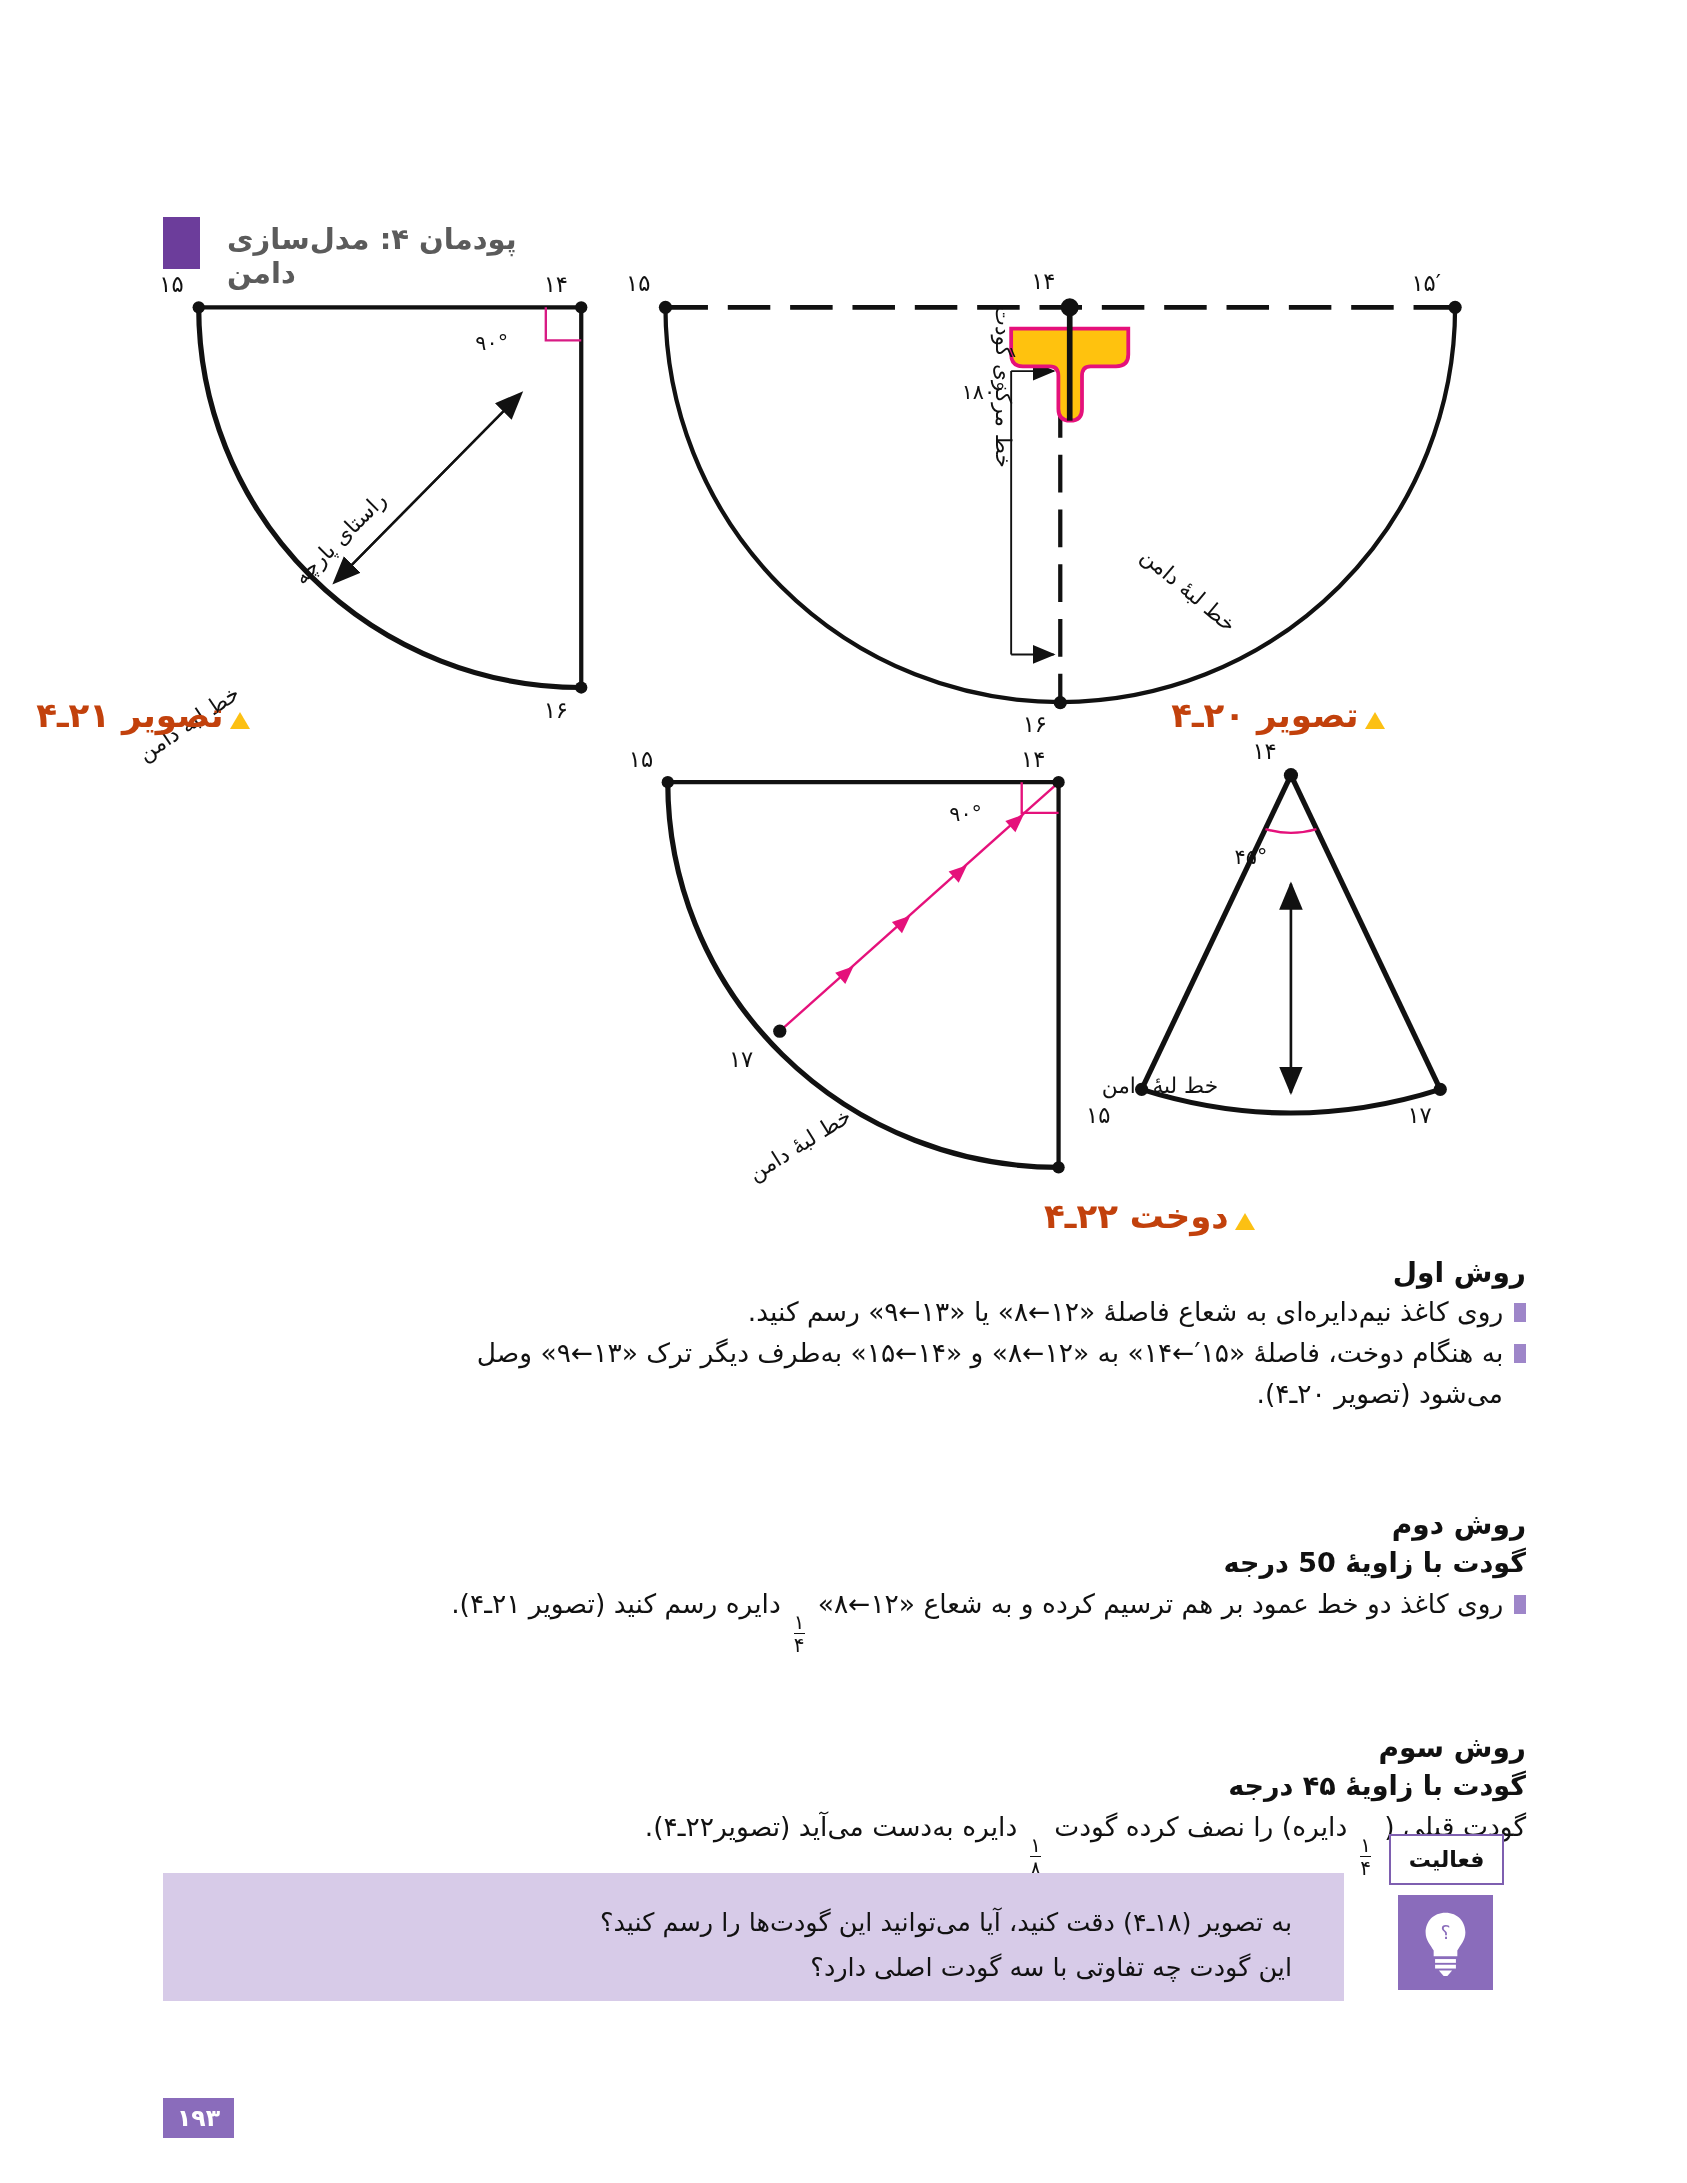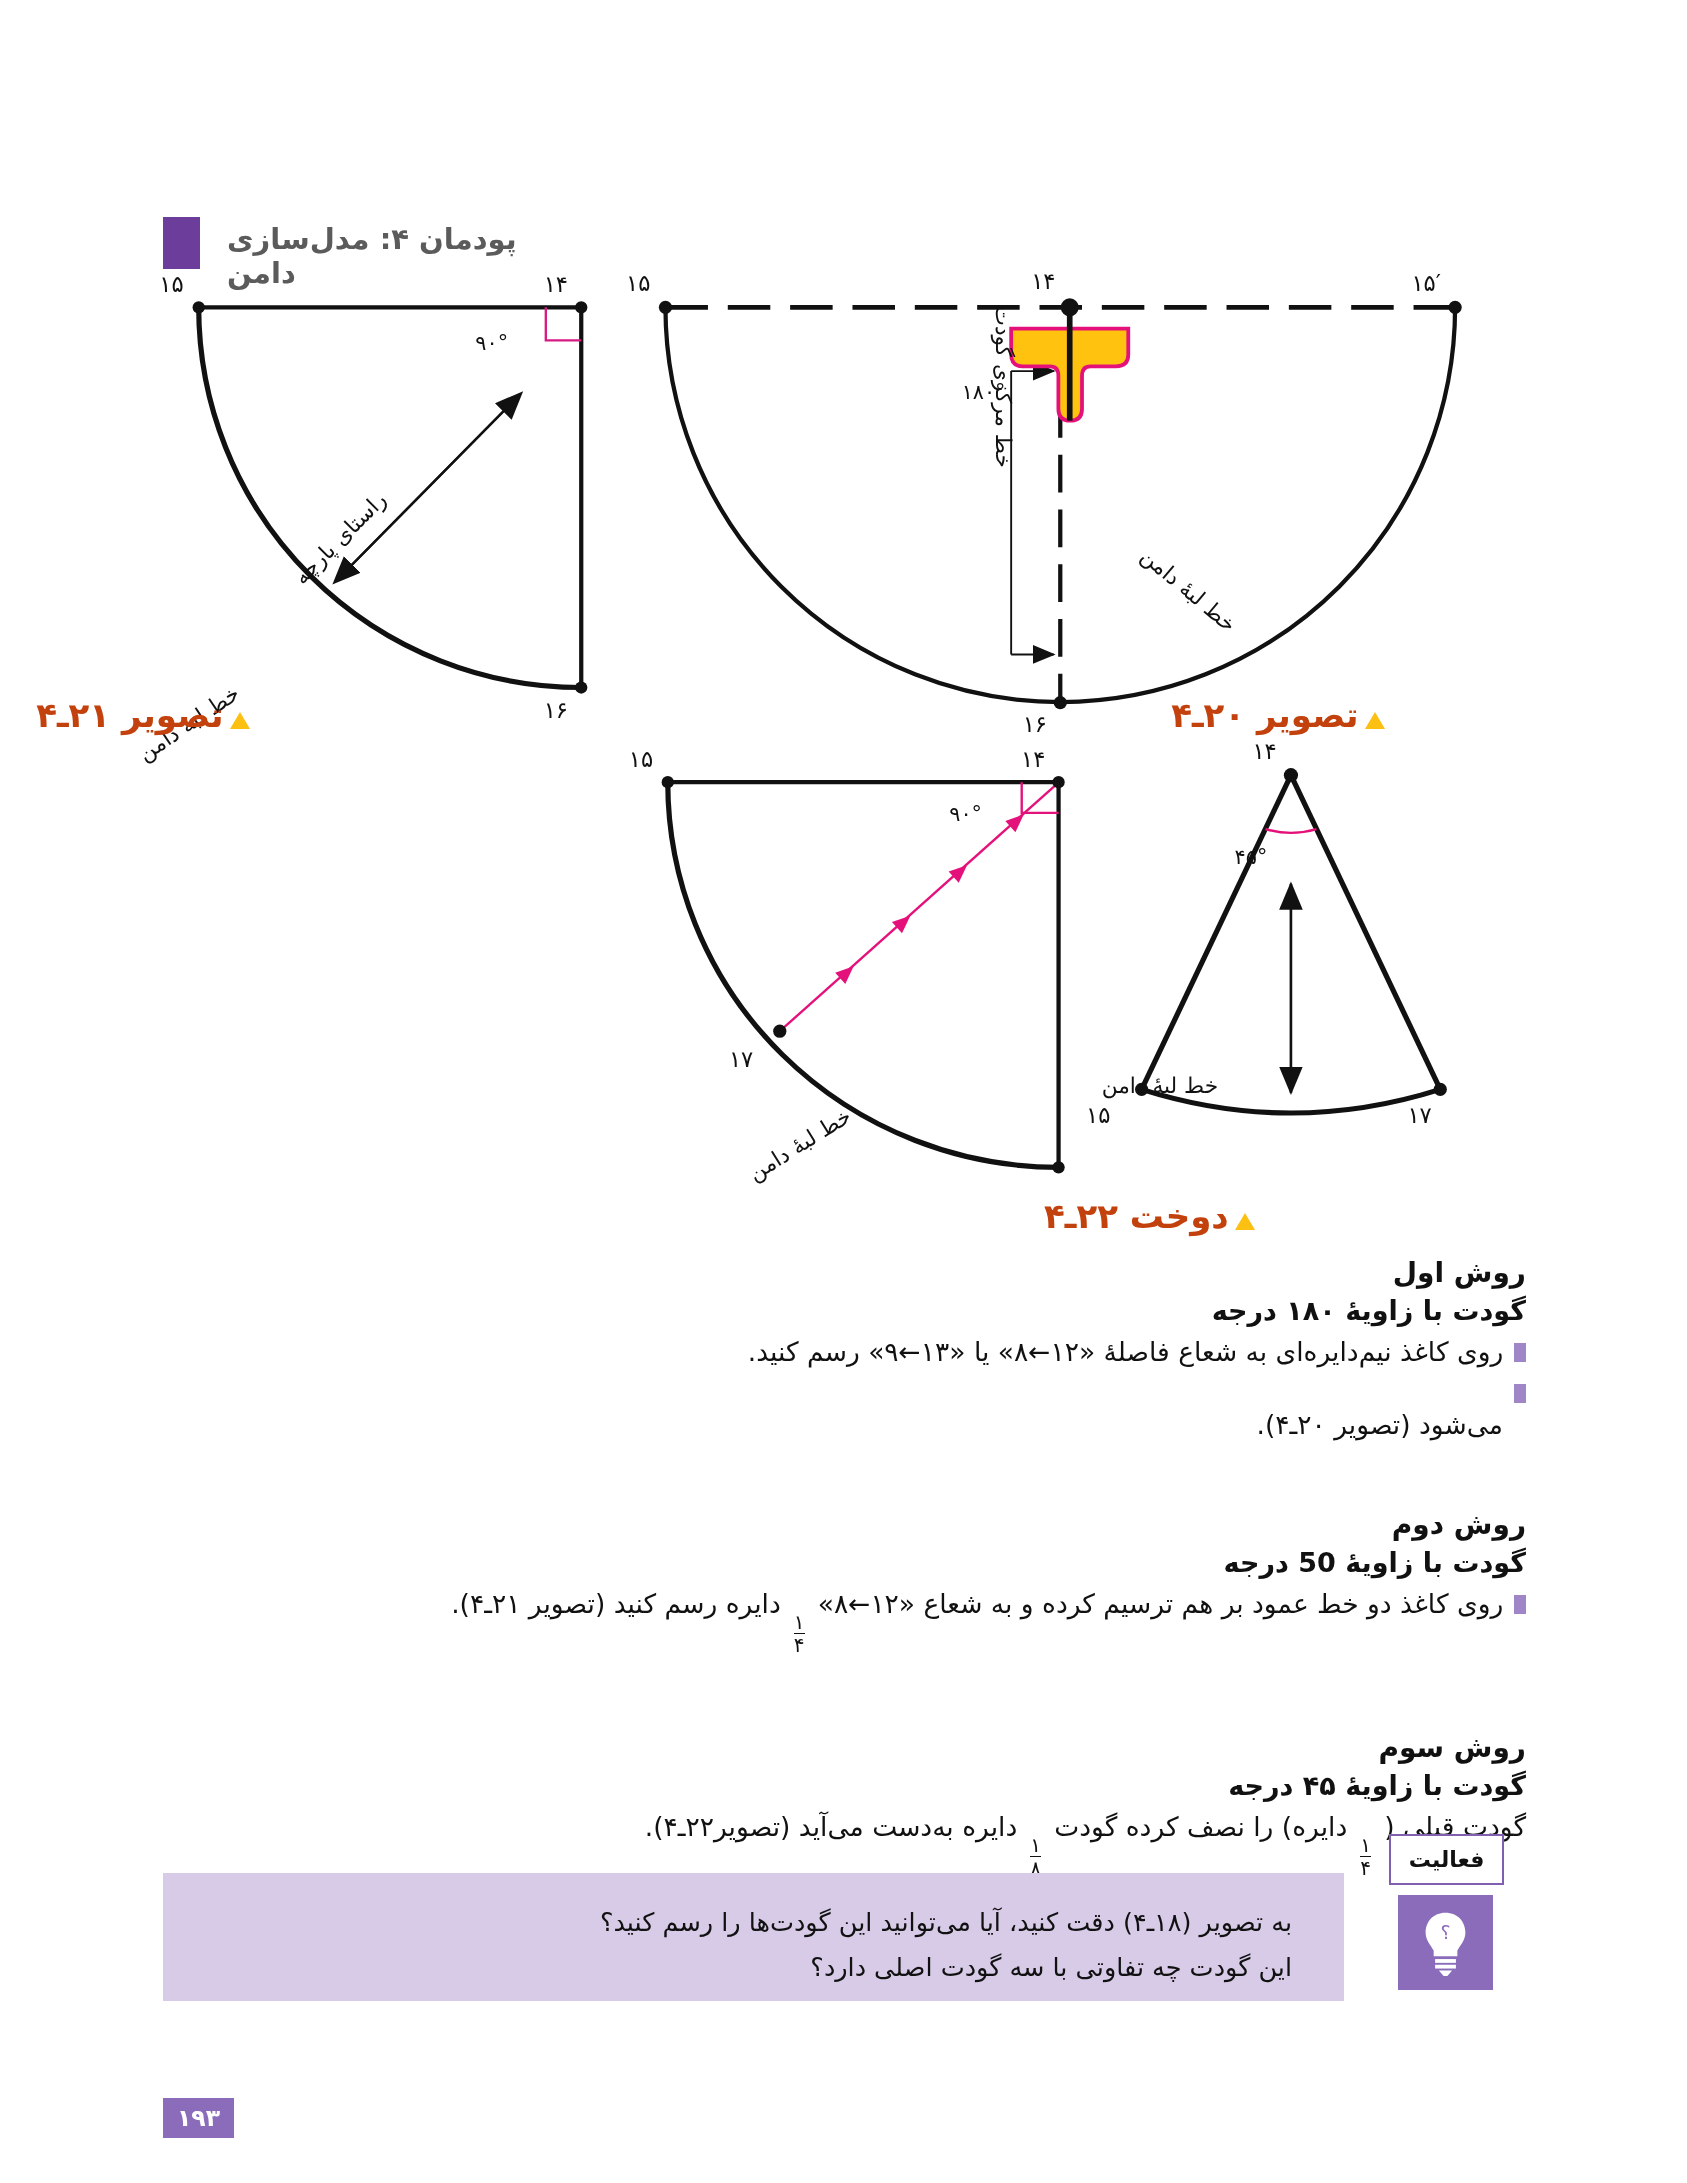--- a/index.html
+++ b/index.html
@@ -194,27 +194,27 @@
       <text class="hand-lbl" x="248" y="742">خط لبۀ دامن</text>
     </svg>
   </div>
 
   <div class="fig-cap" style="left:1044px;top:1196px;width:222px;text-align:left;">
     <span class="cap-tri"></span><span>دوخت ۲۲ـ۴</span>
   </div>
 
   <div class="txtcol" style="top:1255px;">
     <div class="h-method">روش اول</div>
-    <div class="h-sub">گودت با زاویۀ ۱۸۰ درجه</div>
     <div class="bullet">
       <span class="bq"></span>
       <span class="btxt">روی کاغذ نیم‌دایره‌ای به شعاع فاصلۀ «۱۲←۸» یا «۱۳←۹» رسم کنید.</span>
     </div>
     <div class="bullet">
       <span class="bq"></span>
+      <span class="btxt">به هنگام دوخت، فاصلۀ «۱۵′←۱۴» به «۱۲←۸» و «۱۴←۱۵» به‌طرف دیگر ترک «۱۳←۹» وصل</span>
     </div>
     <div class="para" style="padding-right:23px;">می‌شود (تصویر ۲۰ـ۴).</div>
   </div>
 
   <div class="txtcol" style="top:1507px;">
     <div class="h-method">روش دوم</div>
     <div class="h-sub">گودت با زاویۀ 50 درجه</div>
     <div class="bullet">
       <span class="bq"></span>
       <span class="btxt">

